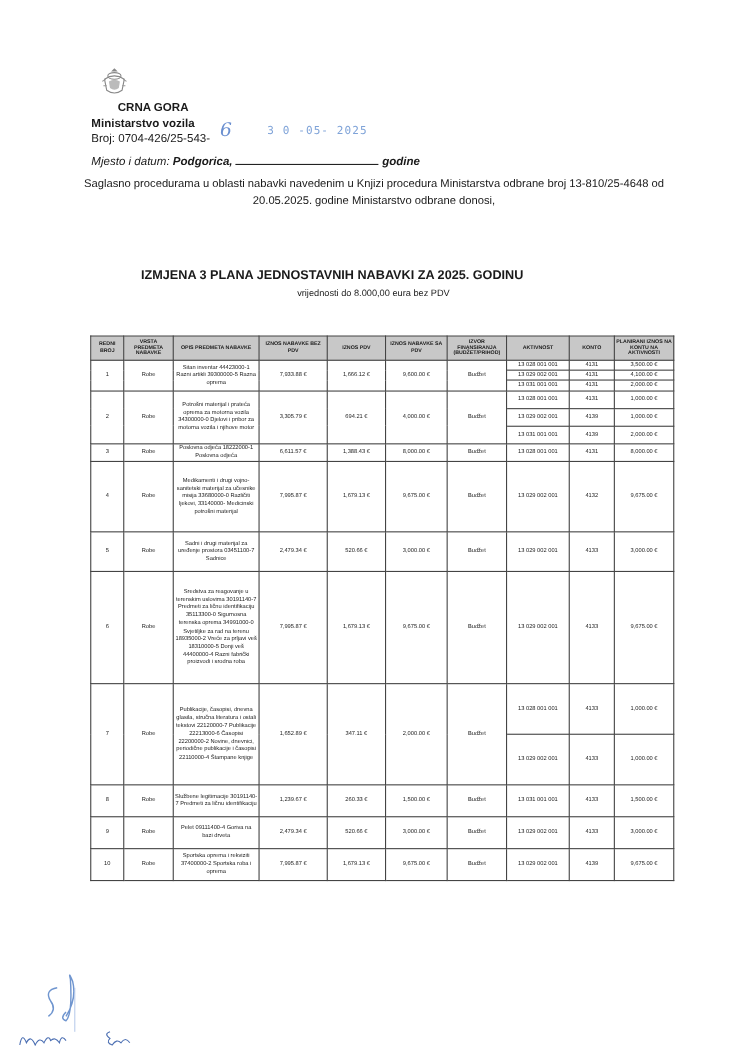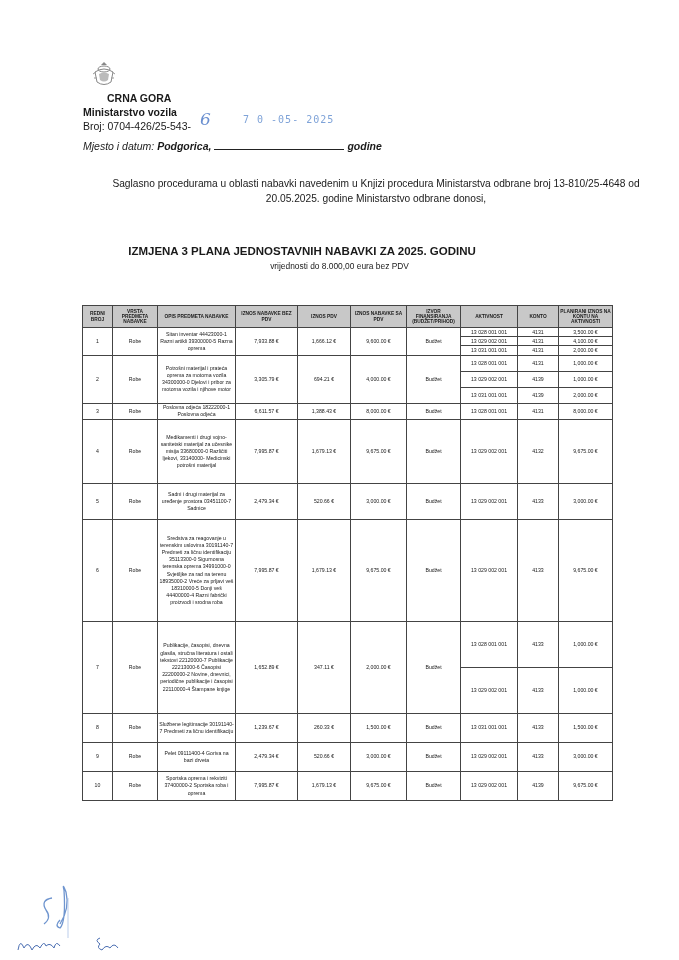--- a/index.html
+++ b/index.html
@@ -3,21 +3,21 @@
 <meta charset="utf-8">
 <style>
   html, body { margin: 0; padding: 0; background: #ffffff; }
   body { width: 679px; height: 960px; position: relative; overflow: hidden; font-family: "Liberation Sans", sans-serif; color: #1a1a1a; }
   .crest { position: absolute; left: 91px; top: 60px; width: 26px; height: 28px; }
   .hdr { position: absolute; left: 83px; font-family: "Liberation Sans", sans-serif; font-size: 10.5px; color: #1a1a1a; }
   .b { font-weight: bold; }
   .handnum { position: absolute; left: 200px; top: 109px; font-family: "DejaVu Serif", serif; font-size: 17px; color: #6a8fd0; font-style: italic; }
   .stamp { position: absolute; left: 243px; top: 114px; font-family: "DejaVu Sans Mono", monospace; font-size: 10px; color: #7fa3d8; letter-spacing: 1px; }
   .line { display: inline-block; border-bottom: 1px solid #222; width: 130px; height: 9px; vertical-align: baseline; margin: 0 3px; }
-  .intro { position: absolute; left: 75px; width: 530px; top: 176px; font-size: 10.2px; line-height: 15px; text-align: center; margin-left: 36px; }
+  .intro { position: absolute; left: 75px; width: 530px; top: 160px; font-size: 10.2px; line-height: 15px; text-align: center; }
   .title { position: absolute; left: 0; width: 604px; top: 245px; text-align: center; font-weight: bold; font-size: 11.5px; }
   .subtitle { position: absolute; left: 0; width: 679px; top: 261px; text-align: center; font-size: 8.4px; font-family: "Liberation Sans", sans-serif; }
   table.plan { position: absolute; left: 82px; top: 305px; border-collapse: collapse; font-size: 5.2px; font-family: "Liberation Sans", sans-serif; table-layout: fixed; }
   table.plan th, table.plan td { border: 0.8px solid #444; text-align: center; vertical-align: middle; padding: 0.5px 1px; line-height: 7.2px; }
   table.plan th { background: #c8c8c8; font-weight: bold; font-size: 4.8px; line-height: 5.3px; height: 20px; }
   .sig { position: absolute; left: 10px; top: 880px; width: 130px; height: 80px; }
 </style>
 </head>
 <body>
 
@@ -26,21 +26,21 @@
   <ellipse cx="13" cy="9" rx="6" ry="3" fill="none" stroke="#888" stroke-width="1"></ellipse>
   <path d="M4 12 Q13 6 22 12 L20 22 Q13 27 6 22 Z" fill="none" stroke="#888" stroke-width="1"></path>
   <path d="M8 14 Q13 11 18 14 L17 20 Q13 23 9 20 Z" fill="#bbb"></path>
   <path d="M2 14 l3 -2 M24 14 l-3 -2 M3 18 l3 0 M23 18 l-3 0" stroke="#999" stroke-width="1"></path>
 </svg>
 
 <div class="hdr b" style="top:92px;margin-left:24px;">CRNA GORA</div>
 <div class="hdr b" style="top:106px;">Ministarstvo vozila</div>
 <div class="hdr" style="top:120px;">Broj: 0704-426/25-543-</div>
 <div class="handnum">6</div>
-<div class="stamp">7 0 -05- 2025</div>
+<div class="stamp">3 0 -05- 2025</div>
 <div class="hdr" style="top:140px;font-style:italic;">
   <span>Mjesto i datum:</span>
   <span class="b">Podgorica,</span><span class="line"></span><span class="b">godine</span>
 </div>
 
 <div class="intro">Saglasno procedurama u oblasti nabavki navedenim u Knjizi procedura Ministarstva odbrane broj 13-810/25-4648 od 20.05.2025. godine Ministarstvo odbrane donosi,</div>
 
 <div class="title">IZMJENA 3 PLANA JEDNOSTAVNIH NABAVKI ZA 2025. GODINU</div>
 <div class="subtitle">vrijednosti do 8.000,00 eura bez PDV</div>
 

